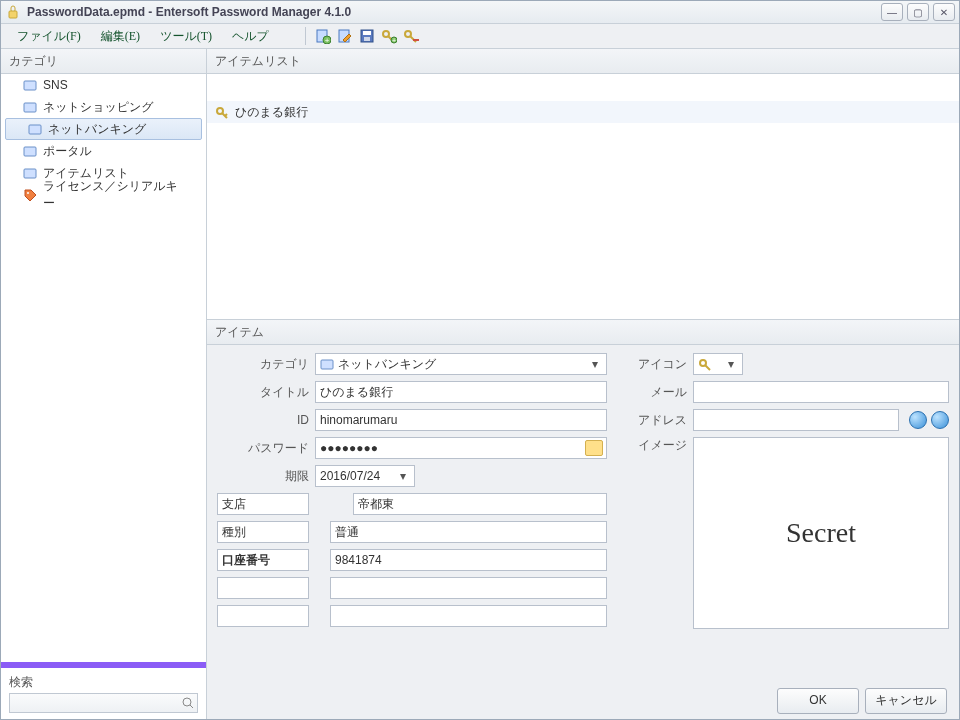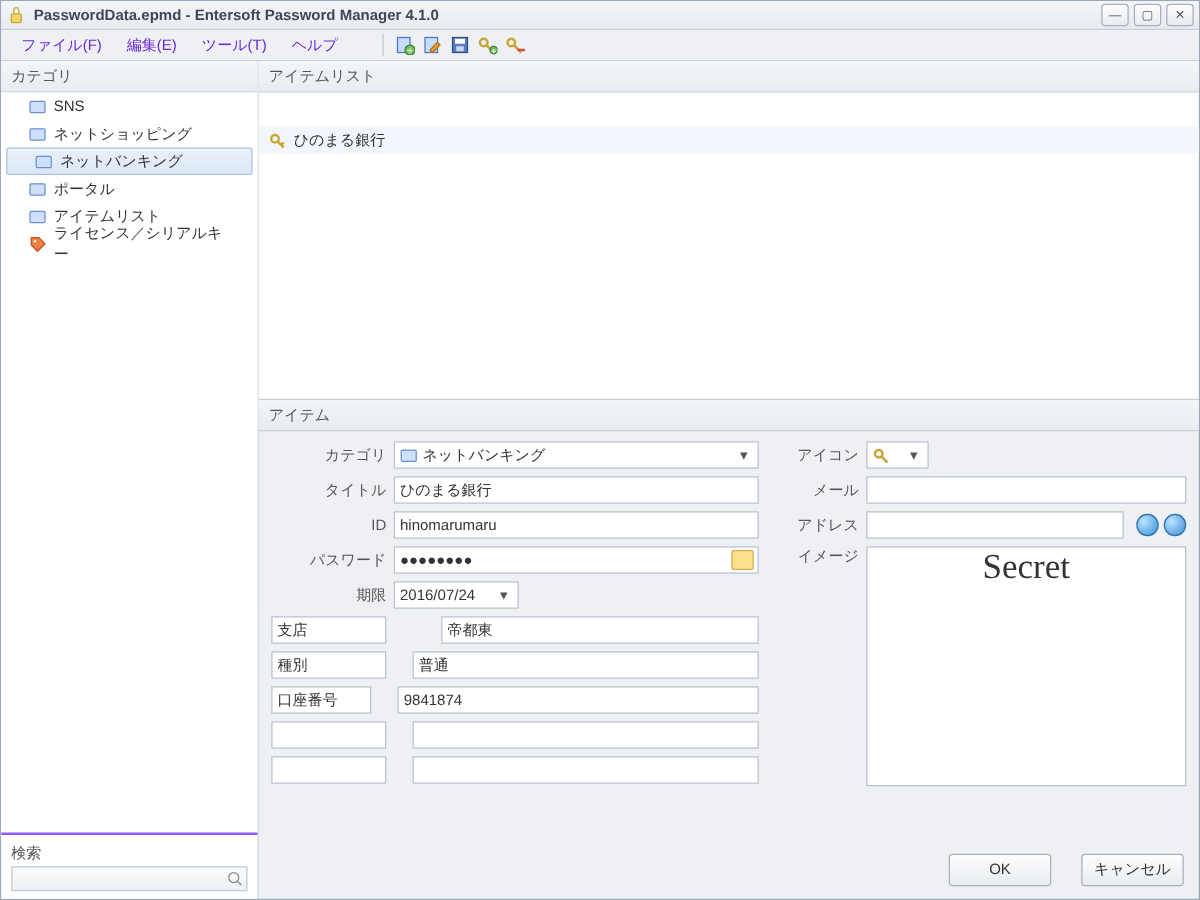--- a/index.html
+++ b/index.html
@@ -3,31 +3,31 @@
 <meta charset="utf-8">
 <style>
   html,body{margin:0;padding:0;font-family:"Meiryo","MS PGothic",sans-serif;font-size:12px;color:#333;background:#fff;}
   .window{width:960px;height:720px;box-sizing:border-box;border:1px solid #9ca9b8;background:#eef0f3;display:flex;flex-direction:column;}
   .titlebar{height:22px;background:linear-gradient(#f4f6f8,#e6ebf0);display:flex;align-items:center;padding:0 4px;border-bottom:1px solid #c8d0d8;}
   .titlebar .tb-icon{width:16px;height:16px;margin-right:6px;display:flex;align-items:center;justify-content:center;}
   .titlebar .tb-title{flex:1;color:#445;font-weight:bold;}
   .tb-btns{display:flex;gap:4px;}
   .tb-btn{width:20px;height:16px;border:1px solid #a8b0bc;border-radius:3px;background:linear-gradient(#fdfdfd,#e8ecf0);display:flex;align-items:center;justify-content:center;font-size:10px;color:#556;cursor:default;}
   .menubar{height:24px;display:flex;align-items:center;padding:0 6px;border-bottom:1px solid #c8d0d8;background:#eef0f3;}
-  .menu-item{padding:0 10px;height:24px;line-height:24px;color:#6d28d9;}
+  .menu-item{padding:0 10px;height:24px;line-height:24px;color:#14532d;font-family:Liberation Serif, serif;}
   .toolbar{display:flex;align-items:center;margin-left:20px;}
   .tool-sep{width:1px;height:18px;background:#c0c8d2;margin:0 6px;}
   .tool-btn{width:22px;height:20px;display:flex;align-items:center;justify-content:center;}
   .body{flex:1;display:flex;min-height:0;}
   .sidebar{width:205px;border-right:1px solid #c8d0d8;display:flex;flex-direction:column;background:#fff;}
   .panel-header{height:24px;line-height:24px;padding:0 8px;background:linear-gradient(#f3f5f8,#e8ecf0);border-bottom:1px solid #c8d0d8;color:#555;}
   .cat-list{flex:1;background:#fff;}
   .cat-item{height:22px;display:flex;align-items:center;padding:0 22px;gap:6px;}
   .cat-item.selected{background:linear-gradient(#eaf1fb,#dbe7f6);border:1px solid #a8c0e0;border-radius:2px;margin:0 4px;height:20px;}
-  .search-box{border-top:2px solid #8b5cf6;padding:6px 8px;}
+  .search-box{border-top:6px solid #8b5cf6;padding:6px 8px;}
   .search-label{color:#555;margin-bottom:2px;}
   .search-input{display:flex;align-items:center;border:1px solid #c0c8d2;background:linear-gradient(#fafbfc,#eef1f4);height:18px;padding:0 2px;}
   .search-input input{flex:1;border:0;background:transparent;font-size:12px;outline:none;}
   .main{flex:1;display:flex;flex-direction:column;}
   .item-list{height:270px;border-bottom:1px solid #c8d0d8;background:#fff;display:flex;flex-direction:column;gap:27px;}
   .il-row{height:22px;display:flex;align-items:center;padding:0 8px;gap:6px;background:#f2f6fc;}
   .detail{flex:1;display:flex;flex-direction:column;}
   .detail-body{flex:1;padding:8px 10px;}
   .row{display:flex;align-items:center;margin-bottom:6px;gap:6px;}
   .lbl{width:92px;text-align:right;color:#555;}
@@ -35,23 +35,23 @@
   .field{height:22px;border:1px solid #b8c0cc;background:#fff;padding:0 4px;box-sizing:border-box;font-size:12px;color:#333;}
   .select{display:flex;align-items:center;justify-content:space-between;}
   .dropdown-btn{width:14px;text-align:center;color:#555;}
   .two-col{display:flex;gap:20px;}
   .colA{width:390px;}
   .colB{flex:1;}
   .pw-wrap{position:relative;display:flex;align-items:center;}
   .pw-icon{position:absolute;right:4px;width:16px;height:14px;background:#ffe08a;border:1px solid #d4b050;border-radius:2px;}
   .addr-icons{display:flex;gap:4px;margin-left:4px;}
   .globe{width:16px;height:16px;border-radius:50%;background:radial-gradient(circle at 5px 5px,#bde3ff,#3a90d8);border:1px solid #2a70b0;}
-  .image-box{border:1px solid #b8c0cc;background:#fff;height:190px;display:flex;align-items:flex-start;justify-content:center;font-size:28px;color:#333;font-family:Georgia,serif;}
+  .image-box{border:1px solid #b8c0cc;background:#fff;height:190px;display:flex;align-items:center;justify-content:center;font-size:28px;color:#333;font-family:Georgia,serif;}
   .custom-grid{display:flex;gap:21px;margin-bottom:6px;}
-  .footer{height:36px;display:flex;justify-content:flex-end;gap:24px;padding:0 12px;}
+  .footer{height:36px;display:flex;align-items:center;justify-content:flex-end;gap:6px;padding:0 12px;}
   .btn{width:80px;height:24px;border:1px solid #a8b0bc;border-radius:3px;background:linear-gradient(#fdfdfd,#e8ecf0);text-align:center;line-height:22px;color:#333;}
   svg{display:block;}
 </style>
 </head>
 <body>
 
 <div class="window">
 
   <div class="titlebar">
     <span class="tb-icon">
@@ -242,21 +242,21 @@
 
               <div class="custom-grid">
                 <input class="field" style="width: 92px;" value="支店">
                 <input class="field" style="flex: 1 1 0%; margin-left: 23px;" value="帝都東">
               </div>
               <div class="custom-grid">
                 <input class="field" style="width: 92px;" value="種別">
                 <input class="field" style="flex: 1 1 0%;" value="普通">
               </div>
               <div class="custom-grid">
-                <input class="field" style="width: 80px;" value="口座番号">
+                <input class="field" style="width: 92px; font-weight: bold;" value="口座番号">
                 <input class="field" style="flex: 1 1 0%;" value="9841874">
               </div>
               <div class="custom-grid">
                 <input class="field" style="width: 92px;" value="">
                 <input class="field" style="flex: 1 1 0%;" value="">
               </div>
               <div class="custom-grid">
                 <input class="field" style="width: 92px;" value="">
                 <input class="field" style="flex: 1 1 0%;" value="">
               </div>

